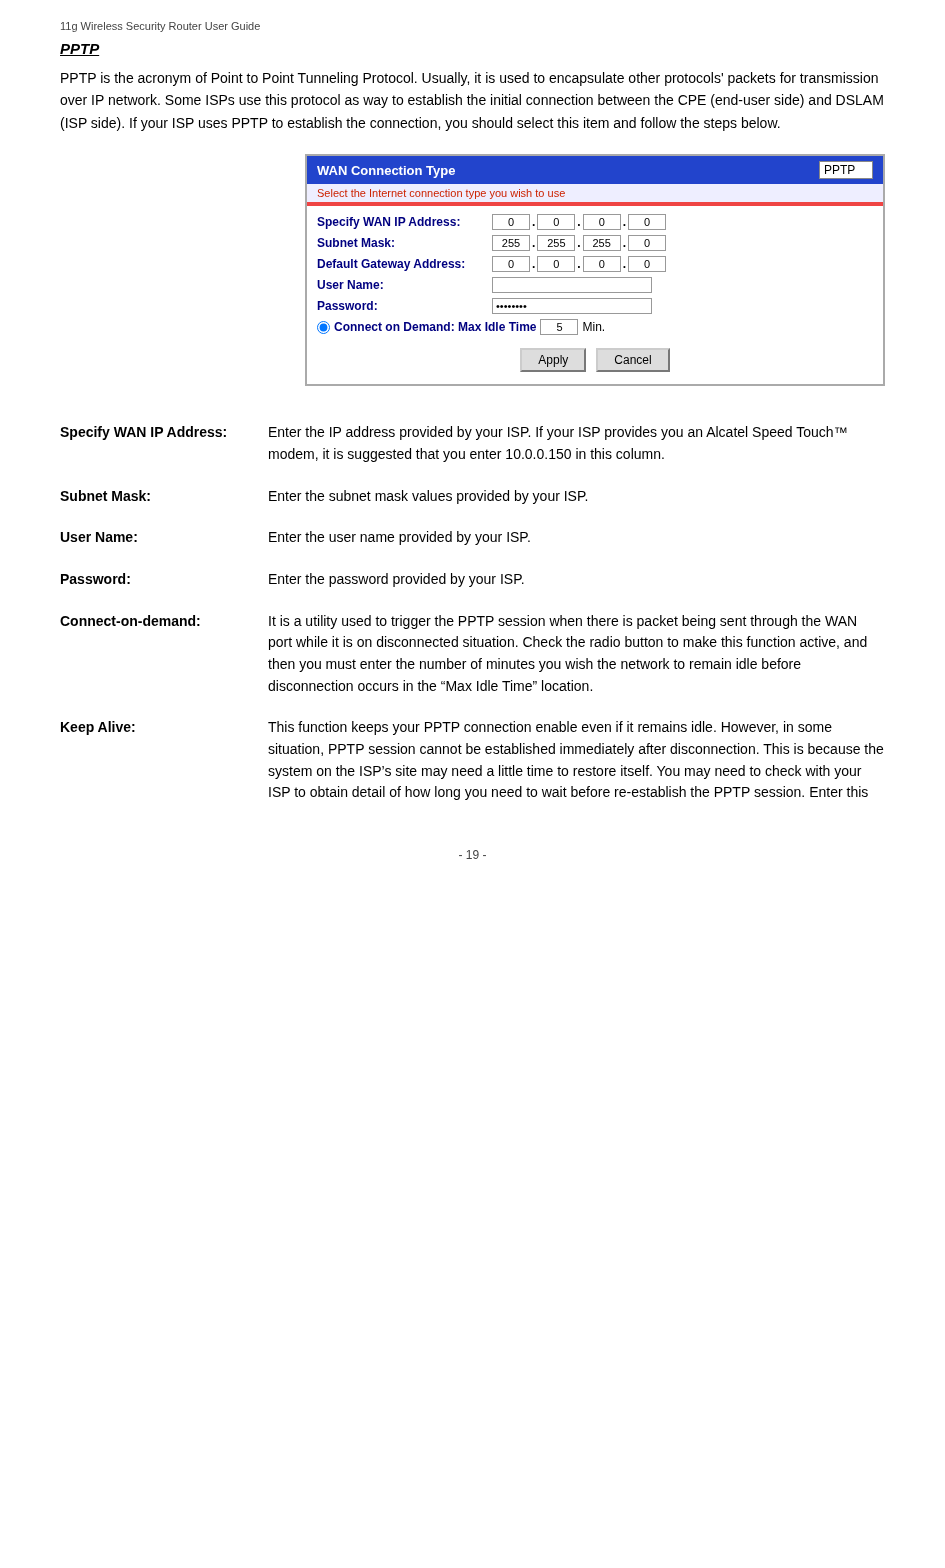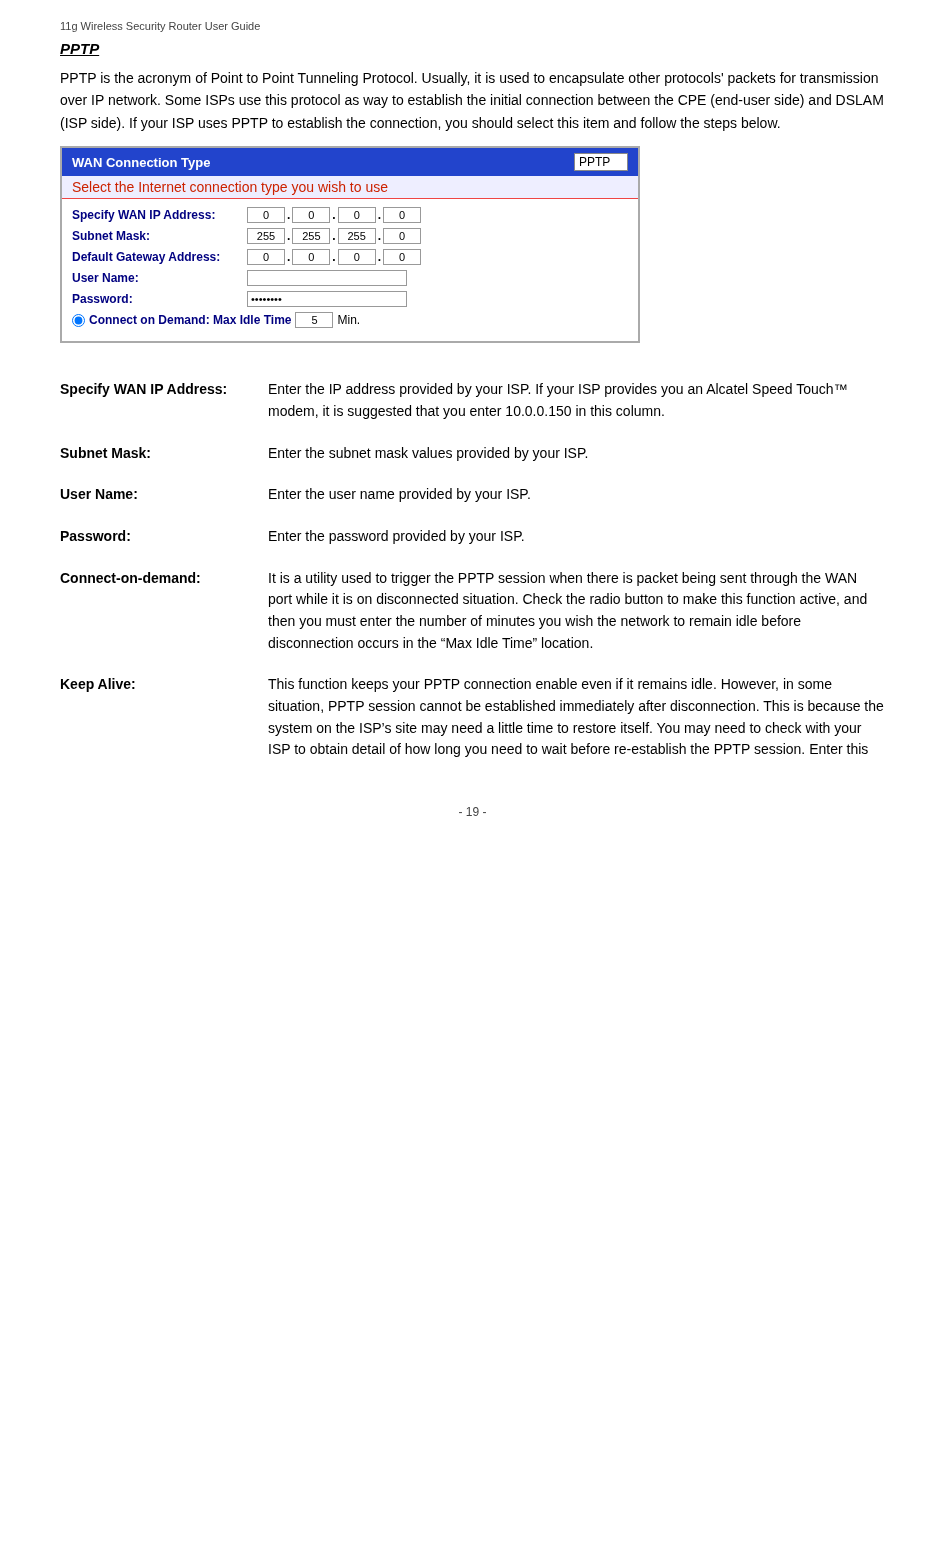--- a/index.html
+++ b/index.html
@@ -20,26 +20,26 @@
     .section-title {
       font-weight: bold;
       font-style: italic;
       font-size: 15px;
       margin-bottom: 10px;
       text-decoration: underline;
     }
     .intro-text {
       font-size: 14px;
       line-height: 1.6;
-      margin-bottom: 12px;
+      margin-bottom: 20px;
     }
     
     .config-box-wrapper {
       display: flex;
-      justify-content: flex-start;
+      justify-content: flex-end;
       margin-bottom: 30px;
     }
     .config-box {
       border: 2px solid #aaa;
       width: 580px;
       background: #fff;
     }
     .config-box-header {
       background: #2244cc;
       color: #fff;
@@ -68,23 +68,23 @@
       font-size: 8px;
       position: absolute;
       right: 3px;
       top: 50%;
       transform: translateY(-50%);
       pointer-events: none;
     }
     .config-box-hint {
       background: #eef;
       color: #cc2200;
-      font-size: 14px;
+      font-size: 11px;
       padding: 3px 10px;
-      border-bottom: 1px solid #ef4444;
+      border-bottom: 4px solid #ef4444;
     }
     .config-form {
       padding: 8px 10px;
     }
     .form-row {
       display: flex;
       align-items: center;
       margin-bottom: 5px;
       font-size: 12px;
     }
@@ -256,20 +256,24 @@
       </div>
 
       <div class="radio-row">
         <input type="radio" name="conn_mode" checked="" style="">
         <span class="radio-label">Connect on Demand: Max Idle Time</span>
         <input class="small-input" type="text" value="5" style="">
         <span>Min.</span>
       </div>
 
 
+      <div class="btn-row">
+        <button class="btn">Apply</button>
+        <button class="btn">Cancel</button>
+      </div>
     </div>
   </div>
 </div>
 
 <table class="desc-table">
   <tbody id="desc-tbody">
       <tr>
         <td>Specify WAN IP Address:</td>
         <td>Enter the IP address provided by your ISP. If your ISP provides you an Alcatel Speed Touch™ modem, it is suggested that you enter 10.0.0.150 in this column.</td>
       </tr>

